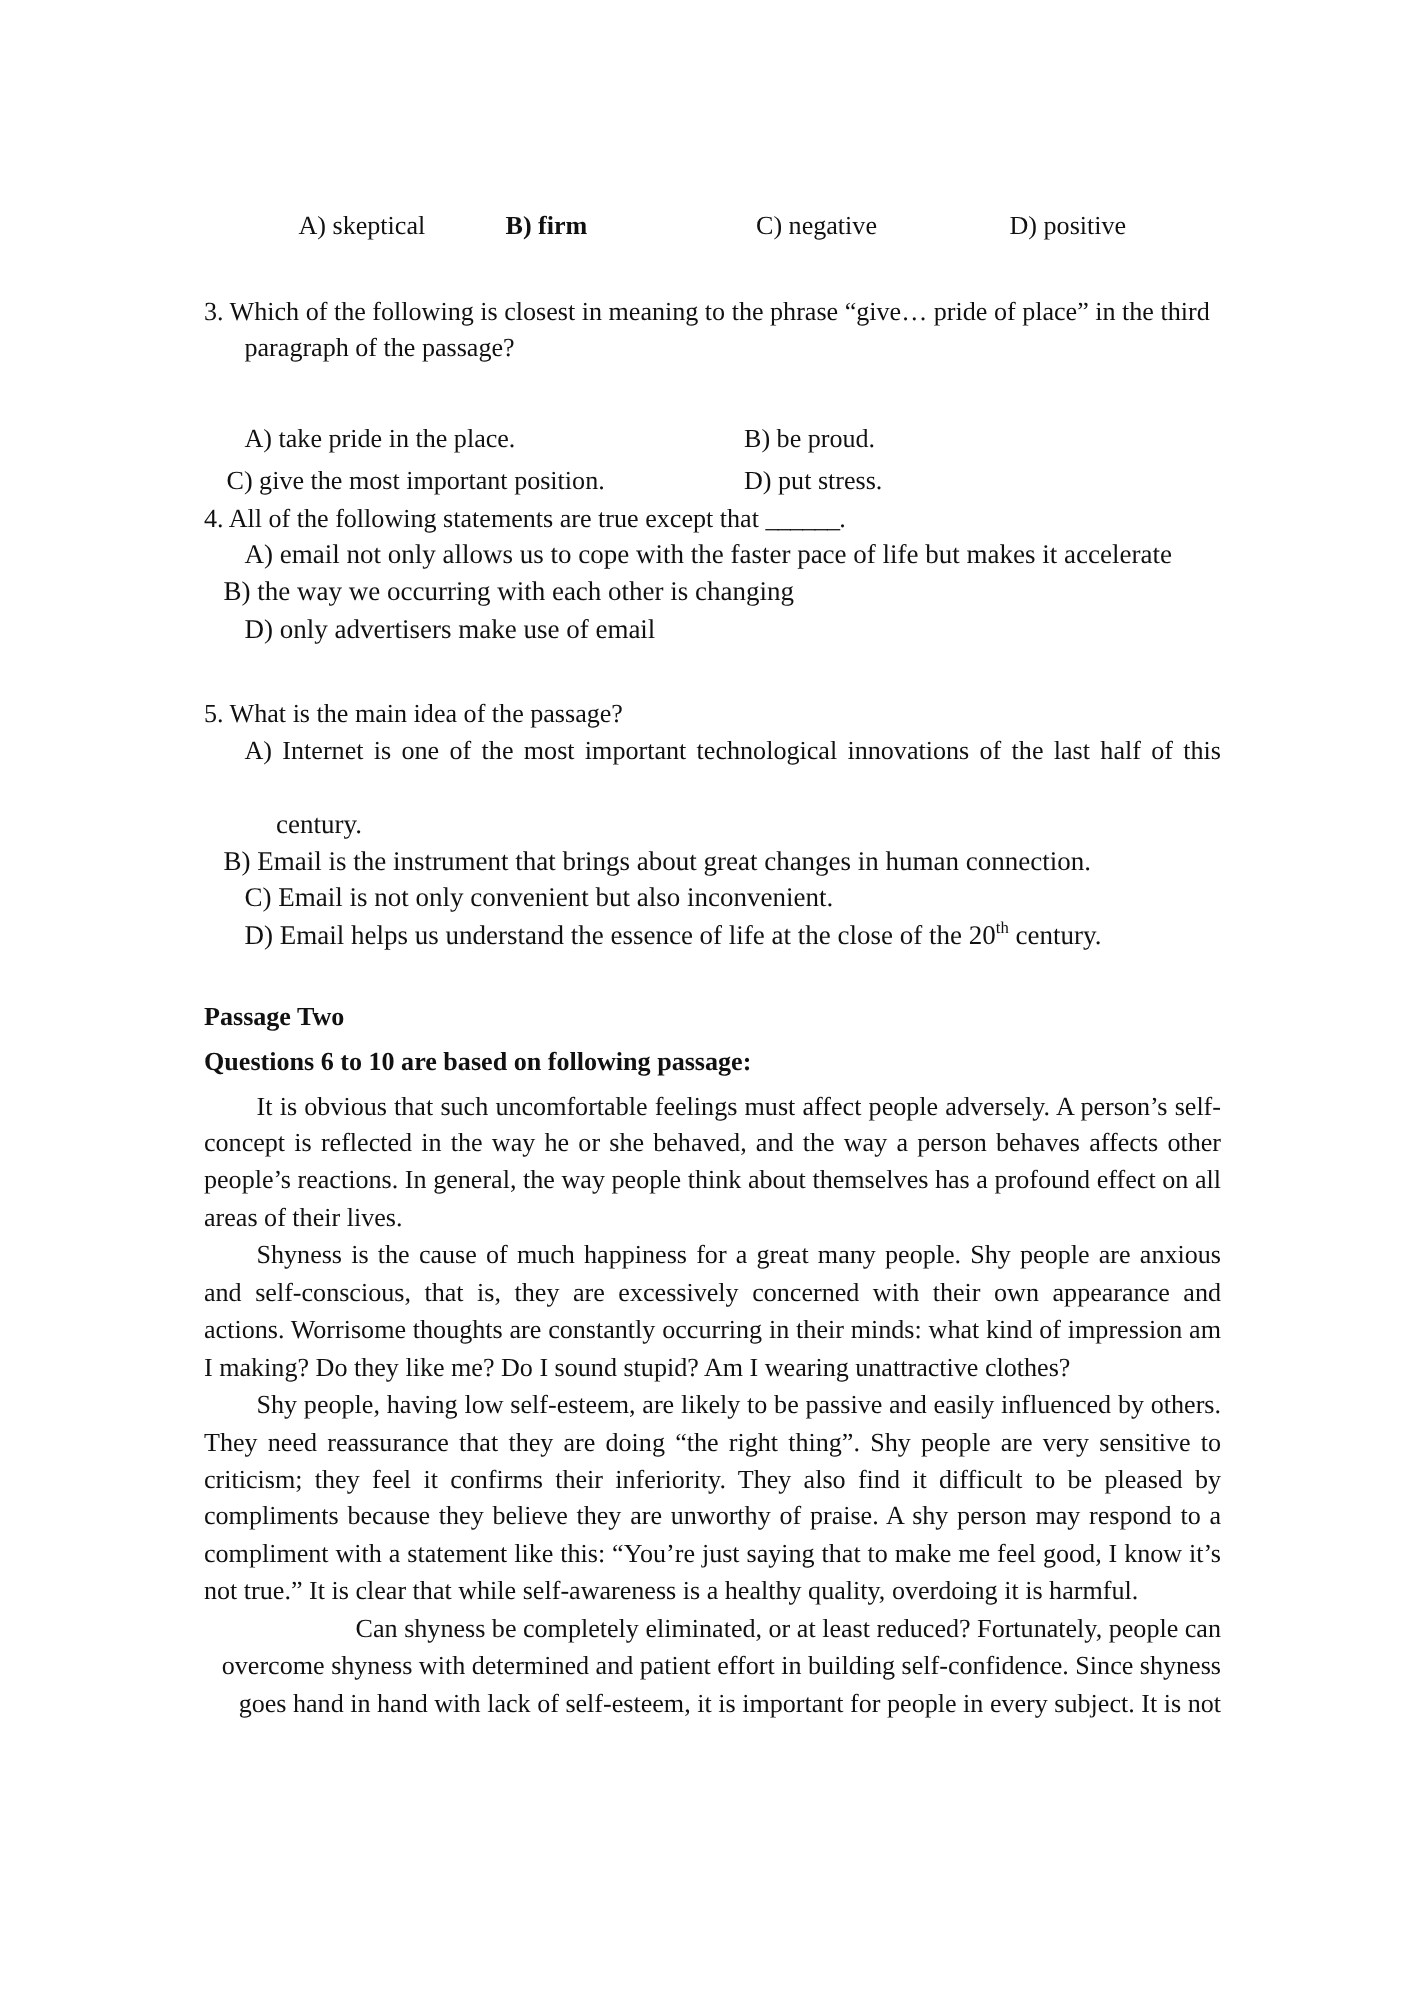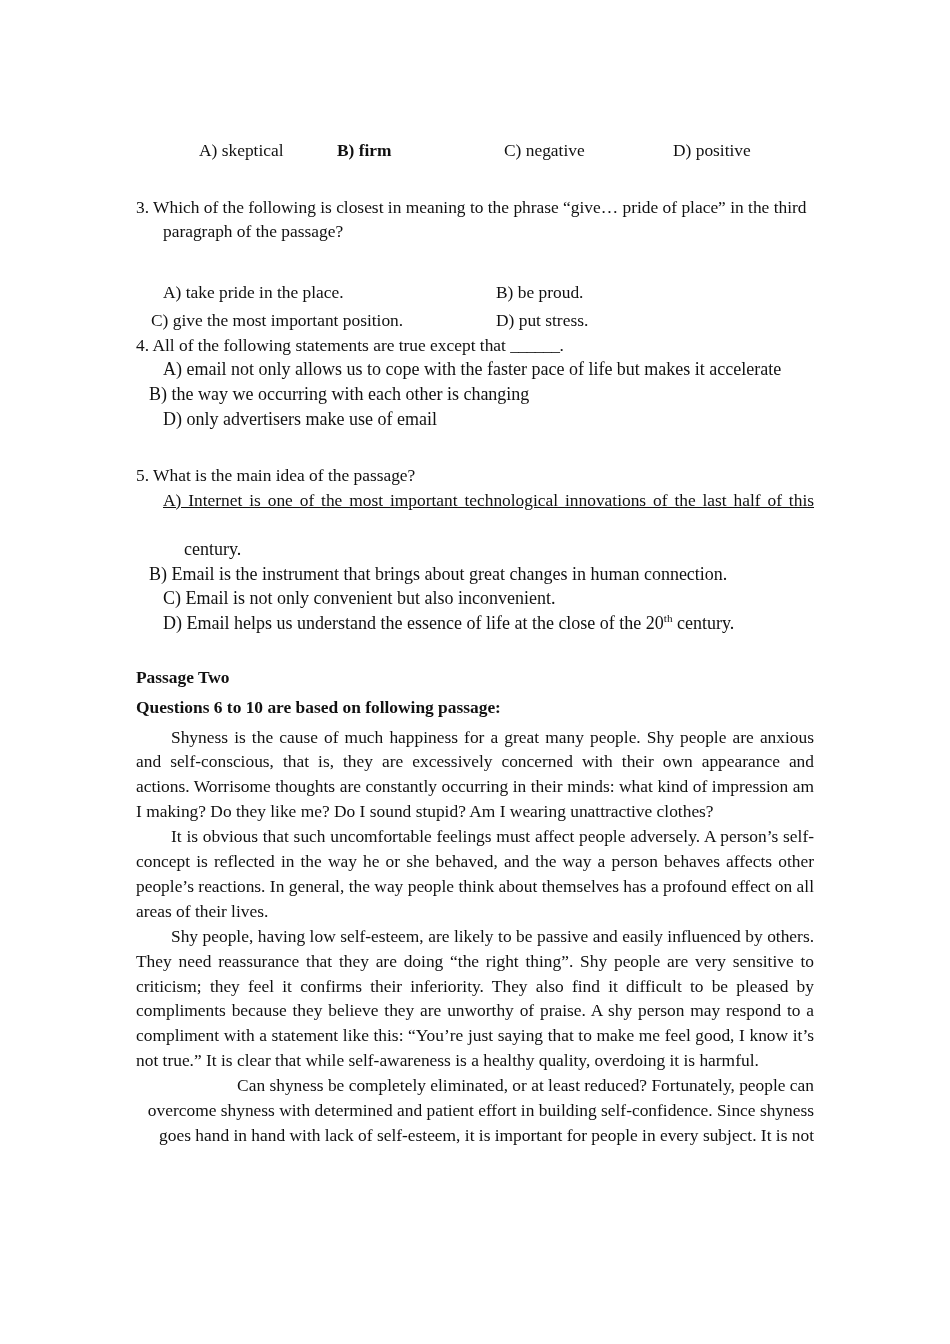--- a/index.html
+++ b/index.html
@@ -45,21 +45,20 @@
     padding: 0;
     white-space: nowrap;
   }
   .opt-justified {
     font-size: 17.4px;
     line-height: 24.6px;
     margin: 0;
     padding: 0;
     text-align: justify;
     text-justify: inter-word;
-    text-decoration: underline;
   }
   .opt-justified::after {
     content: "";
     display: inline-block;
     width: 100%;
   }
 
   
   .ind-27  { padding-left: 27px; }
   .ind-13  { padding-left: 13px; }
@@ -183,19 +182,19 @@
   </div>
 
   <div class="gap-passage"></div>
 
   <div class="q-block">
     <div class="heading">Passage Two</div>
     <div class="gap-heading"></div>
     <div class="heading">Questions 6 to 10 are based on following passage:</div>
     <div class="gap-heading"></div>
 
+    <p class="para">It is obvious that such uncomfortable feelings must affect people adversely. A person’s self-concept is reflected in the way he or she behaved, and the way a person behaves affects other people’s reactions. In general, the way people think about themselves has a profound effect on all areas of their lives.</p>
     <p class="para">Shyness is the cause of much happiness for a great many people. Shy people are anxious and self-conscious, that is, they are excessively concerned with their own appearance and actions. Worrisome thoughts are constantly occurring in their minds: what kind of impression am I making? Do they like me? Do I sound stupid? Am I wearing unattractive clothes?</p>
-    <p class="para">It is obvious that such uncomfortable feelings must affect people adversely. A person’s self-concept is reflected in the way he or she behaved, and the way a person behaves affects other people’s reactions. In general, the way people think about themselves has a profound effect on all areas of their lives.</p>
     <p class="para">Shy people, having low self-esteem, are likely to be passive and easily influenced by others. They need reassurance that they are doing “the right thing”. Shy people are very sensitive to criticism; they feel it confirms their inferiority. They also find it difficult to be pleased by compliments because they believe they are unworthy of praise. A shy person may respond to a compliment with a statement like this: “You’re just saying that to make me feel good, I know it’s not true.” It is clear that while self-awareness is a healthy quality, overdoing it is harmful.</p>
     <p class="para">Can shyness be completely eliminated, or at least reduced? Fortunately, people can overcome shyness with determined and patient effort in building self-confidence. Since shyness goes hand in hand with lack of self-esteem, it is important for people in every subject. It is not</p>
   </div>
 
 </div>
 
 </body></html>

